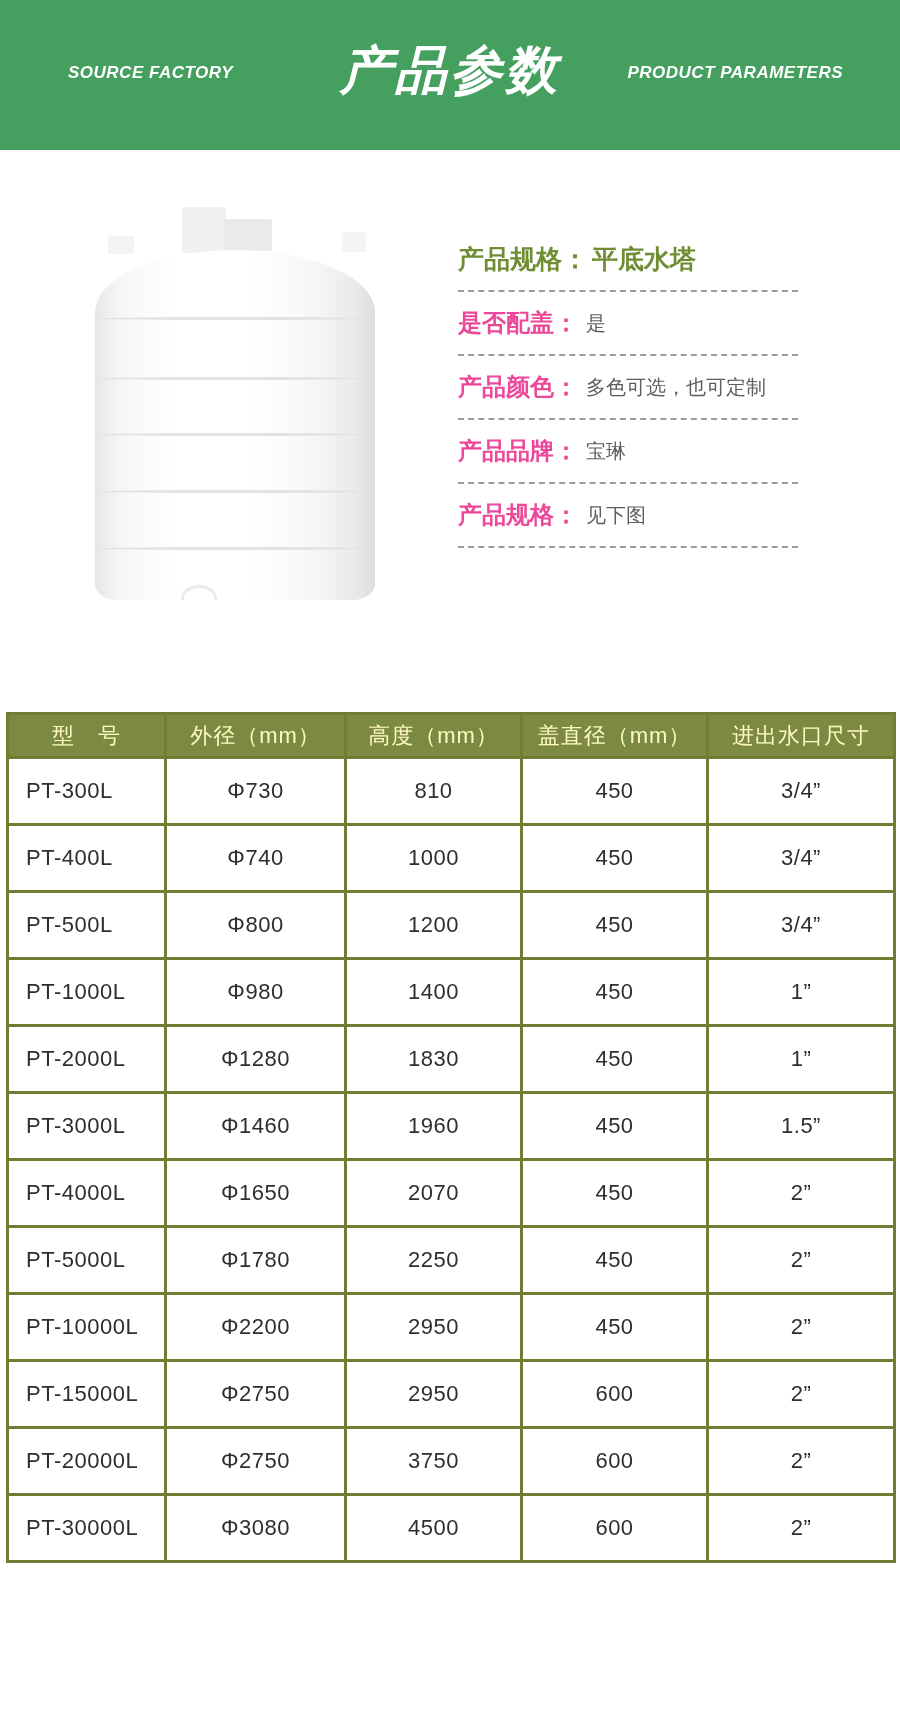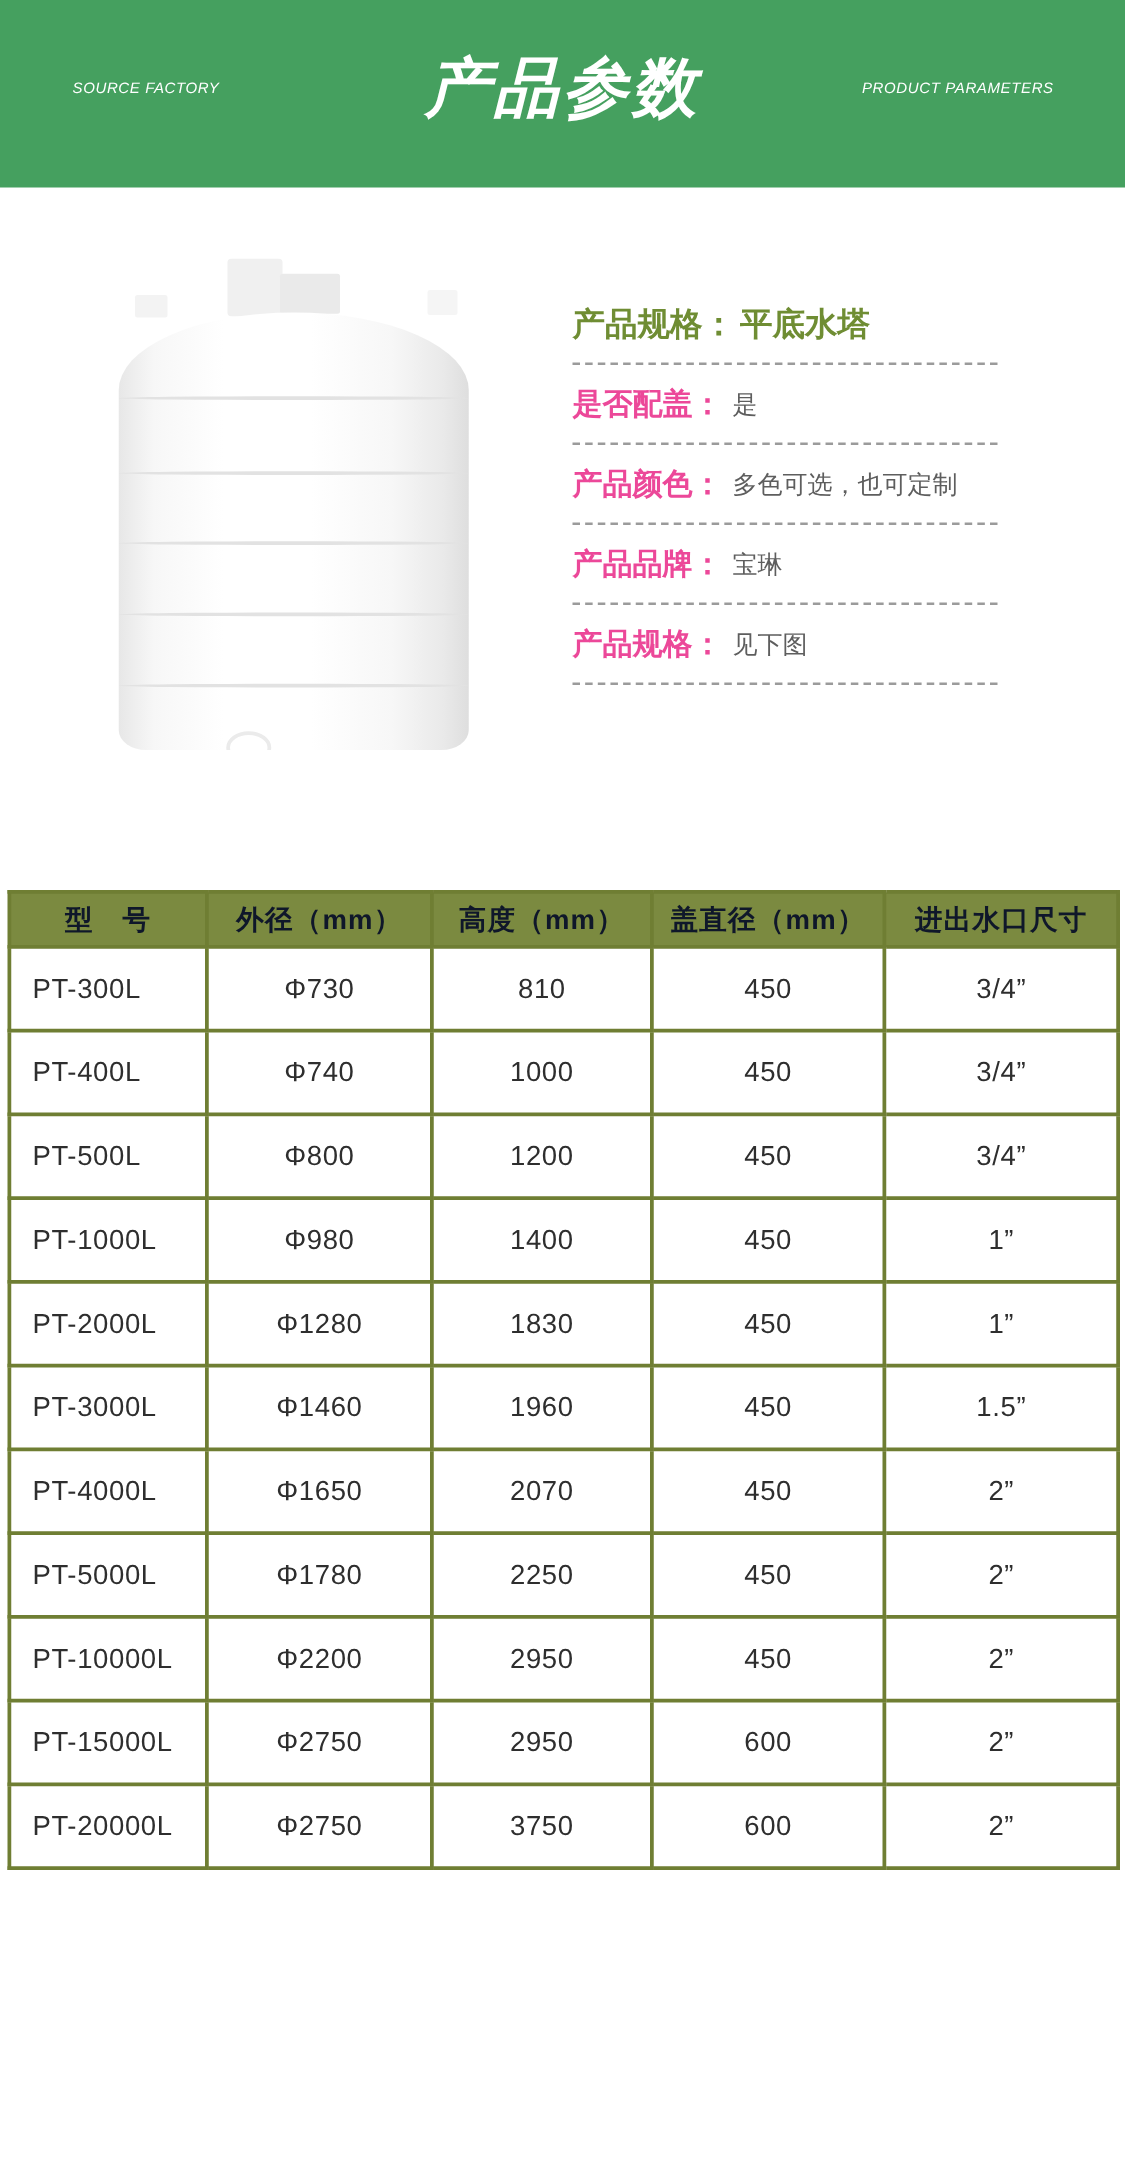--- a/index.html
+++ b/index.html
@@ -4,21 +4,21 @@
 <style>
   * { margin:0; padding:0; box-sizing:border-box; }
   html,body { background:#ffffff; }
   body { font-family:"Liberation Sans","DejaVu Sans",sans-serif; }
   .page { position:relative; width:900px; height:1730px; background:#fff; overflow:hidden; }
 
   
   .banner { position:absolute; top:0; left:0; width:900px; height:150px;
             background:var(--banner,#45a05f); }
   .banner-side { position:absolute; top:63px; color:#fff; font-style:italic;
-                 font-weight:normal; font-size:12px; letter-spacing:.5px; white-space:nowrap; }
+                 font-weight:bold; font-size:17px; letter-spacing:.5px; white-space:nowrap;margin-left:10px; }
   .banner-left { left:58px; }
   .banner-right { right:57px; }
   .banner-title { position:absolute; left:0; right:0; top:36px; text-align:center;
                   color:#fff; font-size:52px; font-weight:700; font-style:italic;
                   letter-spacing:3px; }
 
   
   .tank { position:absolute; left:70px; top:195px; width:330px; height:415px; }
   .tank-cap { position:absolute; left:112px; top:12px; width:44px; height:46px;
               background:#f0f0f0; border-radius:3px; }
@@ -44,22 +44,22 @@
               border-bottom:2px dashed #9b9b9b; }
   .info-label { font-size:24px; font-weight:bold; color:#ec4899; white-space:nowrap; }
   .info-value { font-size:20px; color:#5e5e5e; margin-left:8px; white-space:nowrap; }
   .info-row.hl .info-label,
   .info-row.hl .info-value { color:var(--highlight,#6f8d33); font-weight:bold; font-size:26px; }
   .info-row.hl .info-value { margin-left:4px; }
 
   
   .spec-table { position:absolute; left:6px; top:712px; width:887px;
                 border-collapse:collapse; table-layout:fixed; }
-  .spec-table th { background:var(--table_header,#7b8a40); color:#0f172a;
-                   font-size:22px; font-weight:bold; height:44px; text-align:center;
+  .spec-table th { background:var(--table_header,#7b8a40); color:#fef9c3;
+                   font-size:22px; font-weight:normal; height:44px; text-align:center;
                    border:3px solid var(--table_border,#6f7e33); letter-spacing:1px; }
   .spec-table td { border:3px solid var(--table_border,#6f7e33); height:67px;
                    font-size:22px; color:#2e2e2e; text-align:center;
                    background:#ffffff; letter-spacing:.5px; }
   .spec-table td:first-child { text-align:left; padding-left:17px; }
 </style>
 </head>
 <body>
 
 <div class="page">
@@ -196,16 +196,23 @@
           <td>600</td>
           <td>2”</td>
         </tr>
         <tr>
           <td>PT-20000L</td>
           <td>Φ2750</td>
           <td>3750</td>
           <td>600</td>
           <td>2”</td>
         </tr>
+        <tr>
+          <td>PT-30000L</td>
+          <td>Φ3080</td>
+          <td>4500</td>
+          <td>600</td>
+          <td>2”</td>
+        </tr>
       </tbody>
   </table>
 
 </div>
 
 </body></html>

